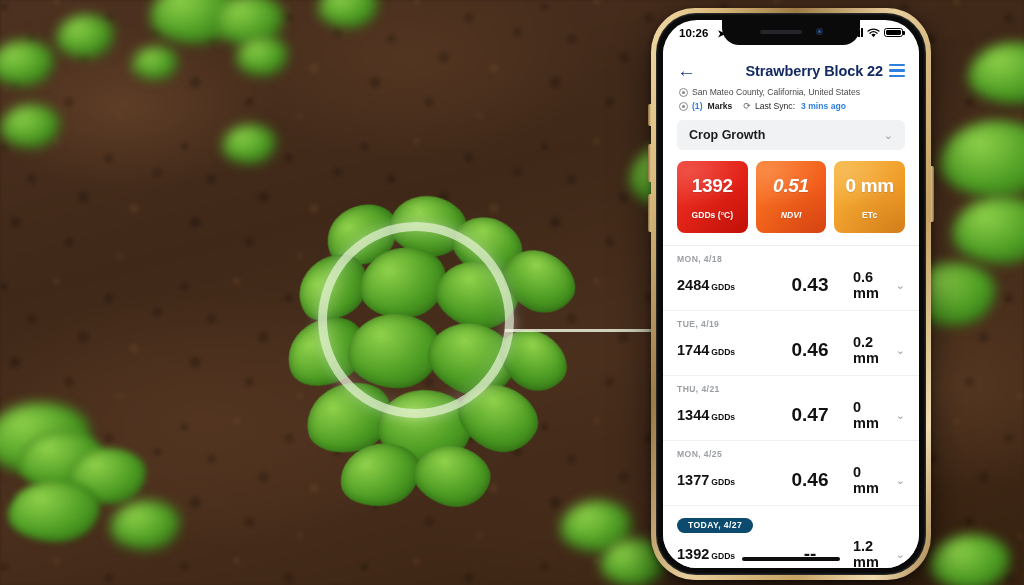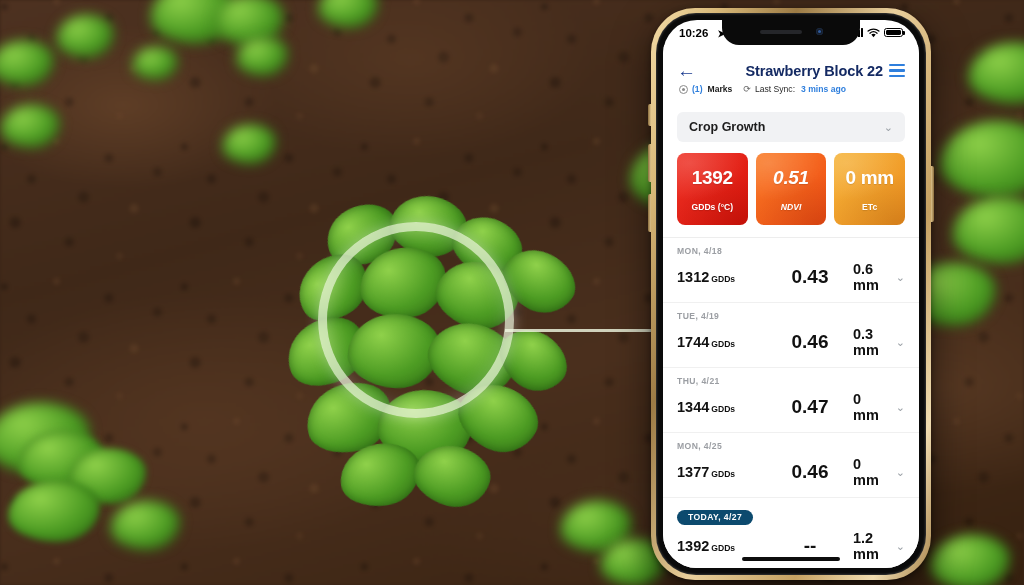--- a/index.html
+++ b/index.html
@@ -158,21 +158,21 @@
   }
   .pin-icon::after, .circ-icon::after { content:""; width:3px;height:3px;border-radius:50%;background:#8b8b8b; }
   .marks-count { color: #2f7fdd; font-weight: bold; }
   .marks-label { color: #1c1c1c; font-weight: bold; margin-left: 1px;}
   .sync-icon { margin-left: 7px; font-size: 9px; color:#666; display:inline-block; }
   .sync-label { color:#2a2a2a; }
   .sync-value { color: #2f7fdd; font-weight: bold; margin-left: 2px;}
 
   
   #crop-select {
-    margin: 18px 14px 0 14px; height: 30px; border-radius: 6px; background: #f1f2f4;
+    margin: 9px 14px 0 14px; height: 30px; border-radius: 6px; background: #f1f2f4;
     display: flex; align-items: center; justify-content: space-between; padding: 0 12px;
     cursor: pointer;
   }
   #crop-select .label { font-size: 12.5px; font-weight: bold; color: #1c1c1c; }
   .chev { color: #9aa0a6; font-size: 11px; line-height:1; }
 
   
   #metrics { display: flex; gap: 8px; padding: 11px 14px 12px 14px; }
   .metric {
     flex: 1; height: 72px; border-radius: 8px; position: relative; overflow: hidden;
@@ -304,20 +304,24 @@
         <div id="appbar">
           <div id="back-arrow">←</div>
           <div id="app-title">Strawberry Block 22</div>
           <div id="menu-icon">
             <span></span>
               <span></span>
               <span></span>
           </div>
         </div>
 
+        <div class="meta-row">
+          <span class="pin-icon"></span>
+          <span>San Mateo County, California, United States</span>
+        </div>
 
         <div class="meta-row second">
           <span class="circ-icon"></span>
           <span class="marks-count">(1)</span>
           <span class="marks-label">Marks</span>
           <span class="sync-icon">⟳</span>
           <span class="sync-label">Last Sync:</span>
           <span class="sync-value">3 mins ago</span>
         </div>
 
@@ -339,33 +343,33 @@
             <div class="mv">0 mm</div>
             <div class="ml">ETc</div>
           </div>
         </div>
 
         <div id="list">
 
           <div class="row">
             <div class="date">MON, 4/18</div>
             <div class="vals">
-              <div class="c-gdd"><span>1312</span><small>GDDs</small></div>
+              <div class="c-gdd"><span>2484</span><small>GDDs</small></div>
               <div class="c-ndvi">0.43</div>
               <div class="c-etc">0.6 mm</div>
               <div class="c-chev">⌄</div>
             </div>
           </div>
 
           <div class="row">
             <div class="date">TUE, 4/19</div>
             <div class="vals">
               <div class="c-gdd"><span>1744</span><small>GDDs</small></div>
               <div class="c-ndvi">0.46</div>
-              <div class="c-etc">0.3 mm</div>
+              <div class="c-etc">0.2 mm</div>
               <div class="c-chev">⌄</div>
             </div>
           </div>
 
           <div class="row">
             <div class="date">THU, 4/21</div>
             <div class="vals">
               <div class="c-gdd"><span>1344</span><small>GDDs</small></div>
               <div class="c-ndvi">0.47</div>
               <div class="c-etc">0 mm</div>

